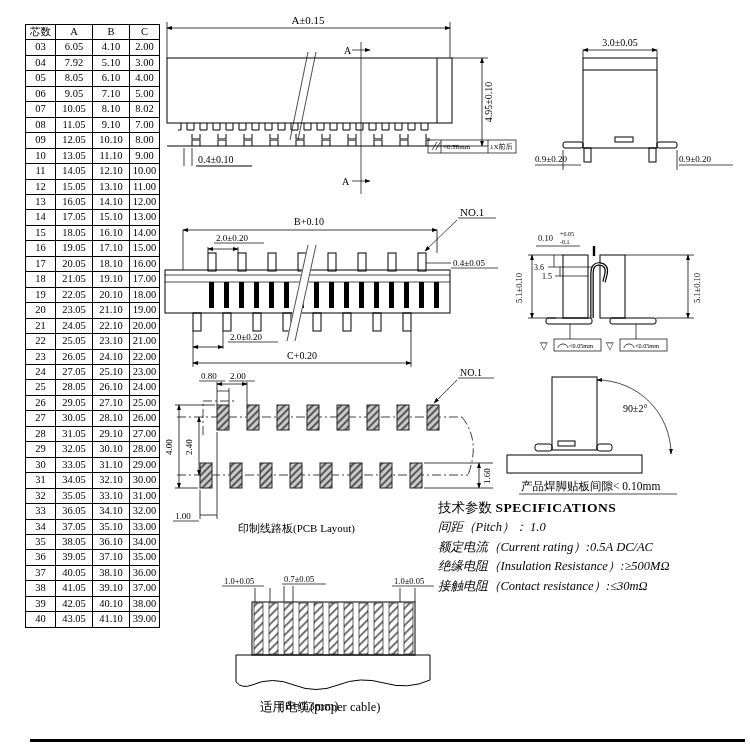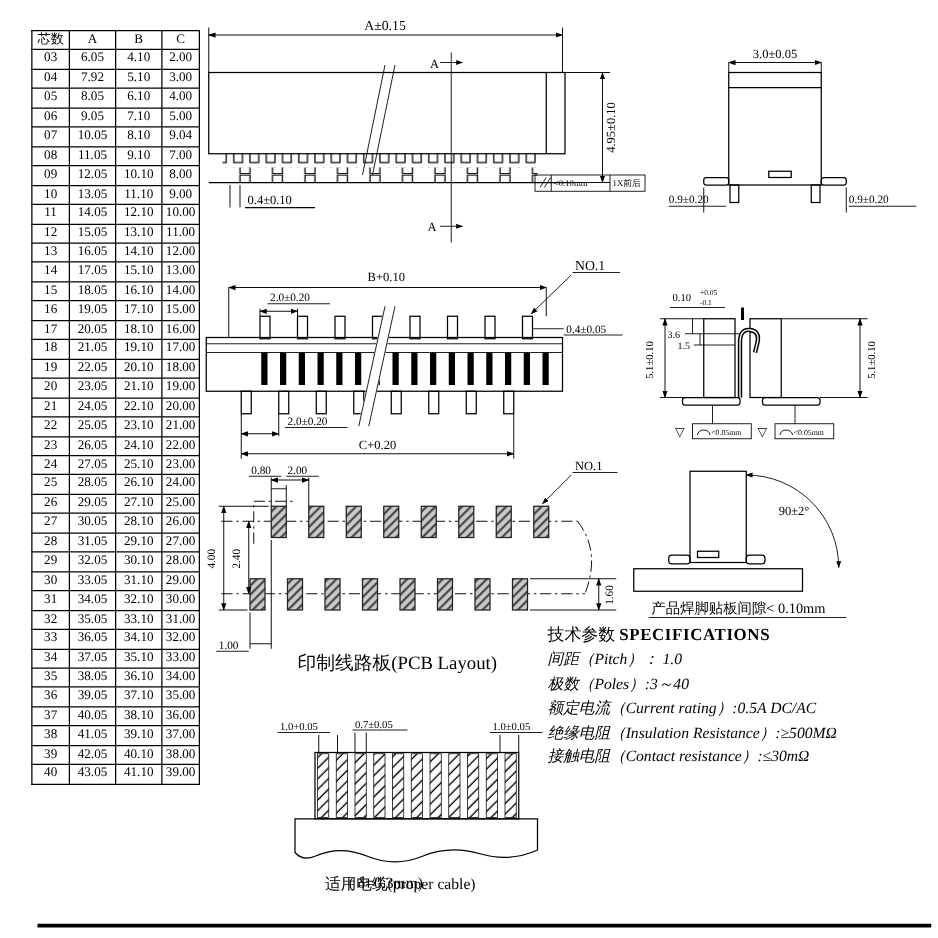--- a/index.html
+++ b/index.html
@@ -16,21 +16,21 @@
   
   #core-table{border-collapse:collapse;table-layout:fixed;}
   #core-table th,#core-table td{border:1px solid #000;font-size:10.5px;
      text-align:center;padding:0;height:14.45px;line-height:14.45px;font-weight:normal;
      white-space:nowrap;overflow:hidden;}
   
   #specs{width:312px;font-size:12.5px;line-height:19.4px;}
   #specs .title{font-size:13.5px;margin-bottom:1px;}
   #specs .title .en{font-weight:bold;letter-spacing:0.5px;}
   .spec-line{white-space:nowrap;font-style:italic;}
-  .heading{font-size:15px;white-space:nowrap;}
+  .heading{font-size:11px;white-space:nowrap;}
   .cap{font-size:12.5px;white-space:nowrap;margin-left:17px;}
   #sheet-line{background:#000;}
 </style>
 </head>
 <body>
 
 <svg width="0" height="0" style="position:absolute">
   <defs>
     <marker id="arr" viewBox="0 0 10 10" refX="9" refY="5" markerWidth="8" markerHeight="8" orient="auto-start-reverse">
       <path d="M0,1.5 L10,5 L0,8.5 z" fill="#000"></path>
@@ -93,21 +93,21 @@
       <tr>
         <td>06</td>
         <td>9.05</td>
         <td>7.10</td>
         <td>5.00</td>
       </tr>
       <tr>
         <td>07</td>
         <td>10.05</td>
         <td>8.10</td>
-        <td>9.04</td>
+        <td>8.02</td>
       </tr>
       <tr>
         <td>08</td>
         <td>11.05</td>
         <td>9.10</td>
         <td>7.00</td>
       </tr>
       <tr>
         <td>09</td>
         <td>12.05</td>
@@ -653,20 +653,19 @@
 <div class="abs cap" style="left:243px;top:699px">适用电缆(proper cable)</div>
 <div class="abs cap" style="left:262px;top:699px">( δ=0.3mm)</div>
 
 <div id="specs" class="abs" style="left:438px;top:498px">
   <div class="title">
     <span class="zh">技术参数</span>
     <span class="en">SPECIFICATIONS</span>
   </div>
   <div id="spec-lines">
       <div class="spec-line">间距（Pitch）： 1.0</div>
-      <div class="spec-line">极数（Poles）:3～40</div>
       <div class="spec-line">额定电流（Current rating）:0.5A DC/AC</div>
       <div class="spec-line">绝缘电阻（Insulation Resistance）:≥500MΩ</div>
       <div class="spec-line">接触电阻（Contact resistance）:≤30mΩ</div>
     </div>
 </div>
 
 <div id="sheet-line" class="abs" style="left:30px;top:739px;width:715px;height:3px"></div>
 
 </body></html>

